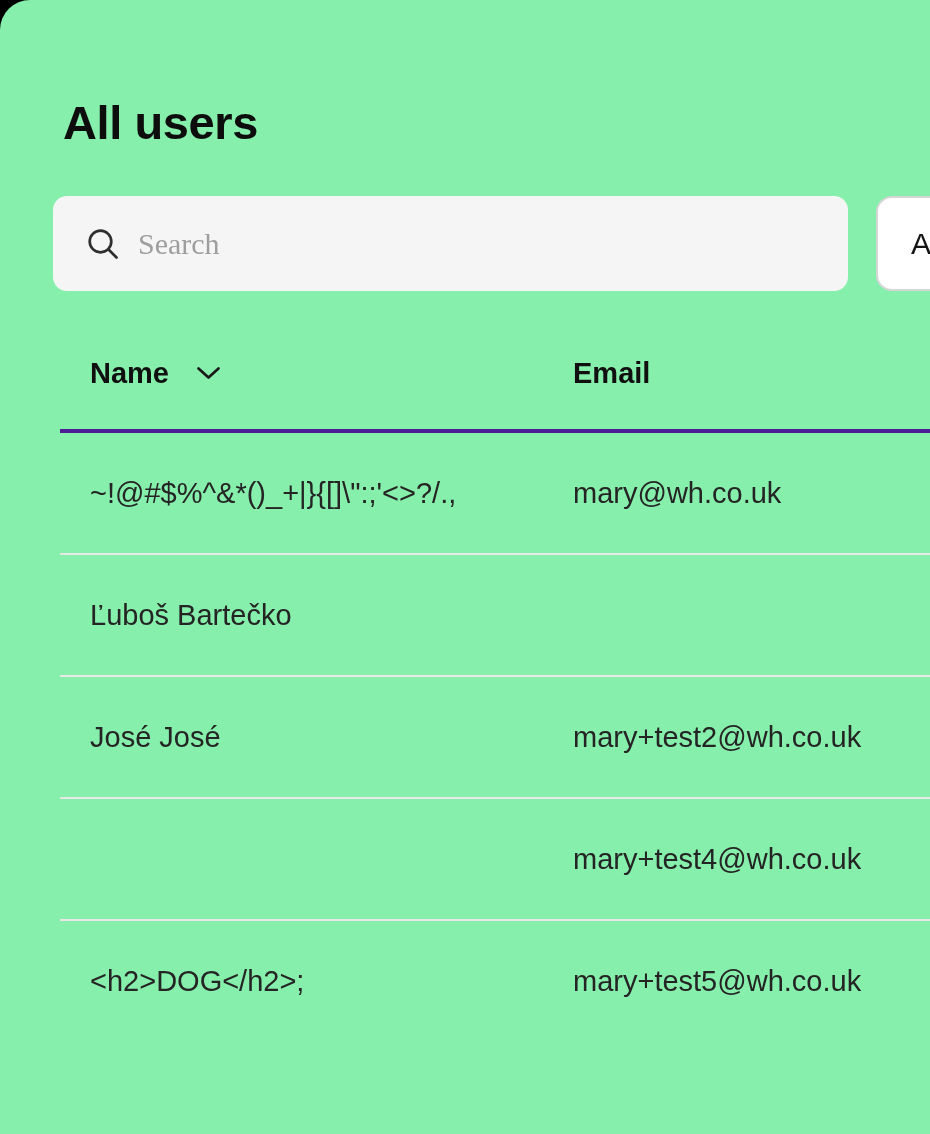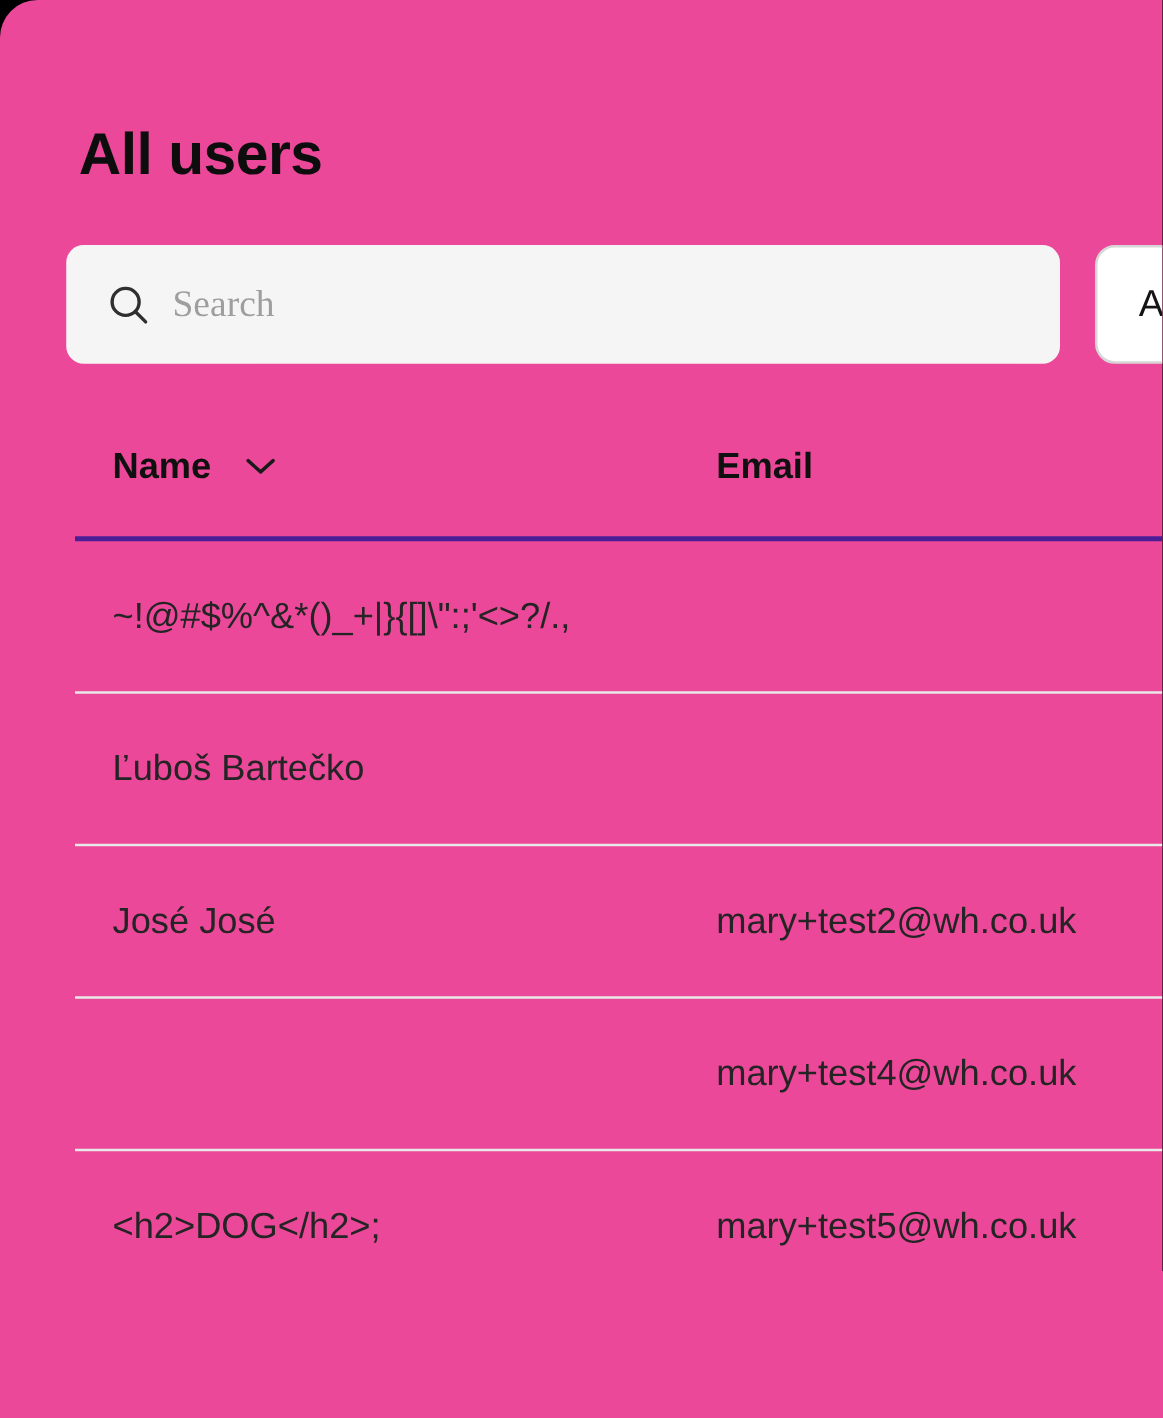--- a/index.html
+++ b/index.html
@@ -4,21 +4,21 @@
 <style>
   html, body {
     margin: 0;
     padding: 0;
     background: #000;
   }
   .page {
     position: relative;
     width: 930px;
     height: 1134px;
-    background: #ec4899;
+    background: #86efac;
     border-top-left-radius: 30px;
     overflow: hidden;
     font-family: "Liberation Sans", sans-serif;
     color: #1f1f1f;
   }
   .title {
     position: absolute;
     left: 63px;
     top: 64px;
     font-size: 47px;
@@ -154,20 +154,21 @@
           </svg>
         </span>
       </div>
       <div class="col-email">
         <span>Email</span>
       </div>
     </div>
 
     <div class="row">
       <div class="col-name">~!@#$%^&amp;*()_+|}{[]\":;'&lt;&gt;?/.,</div>
+      <div class="col-email">mary@wh.co.uk</div>
     </div>
 
     <div class="row">
       <div class="col-name">Ľuboš Bartečko</div>
     </div>
 
     <div class="row">
       <div class="col-name">José José</div>
       <div class="col-email">mary+test2@wh.co.uk</div>
     </div>

